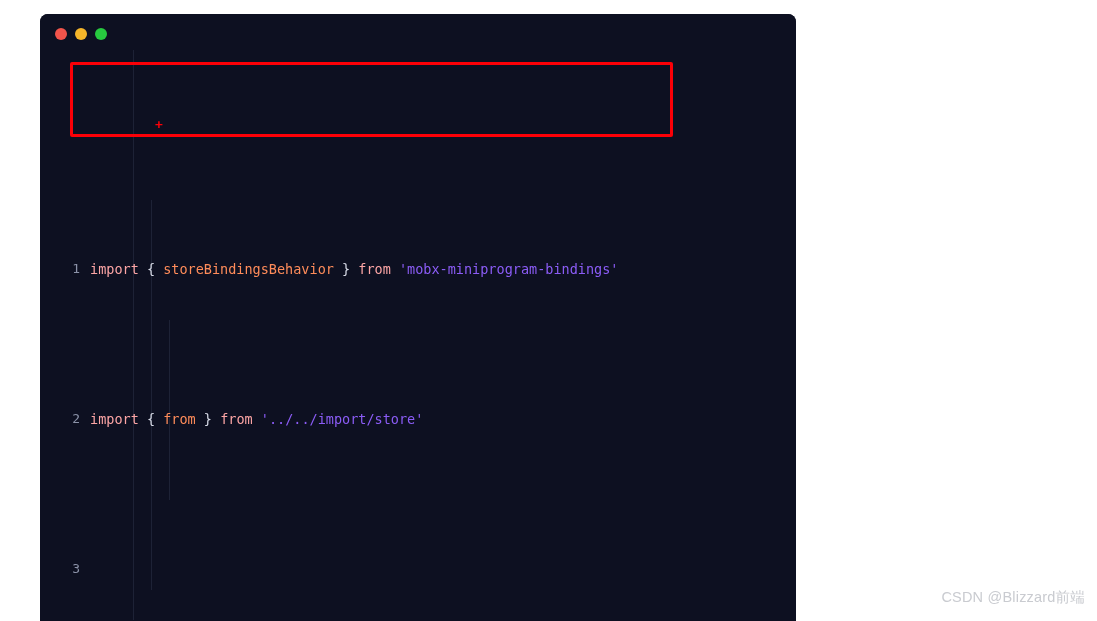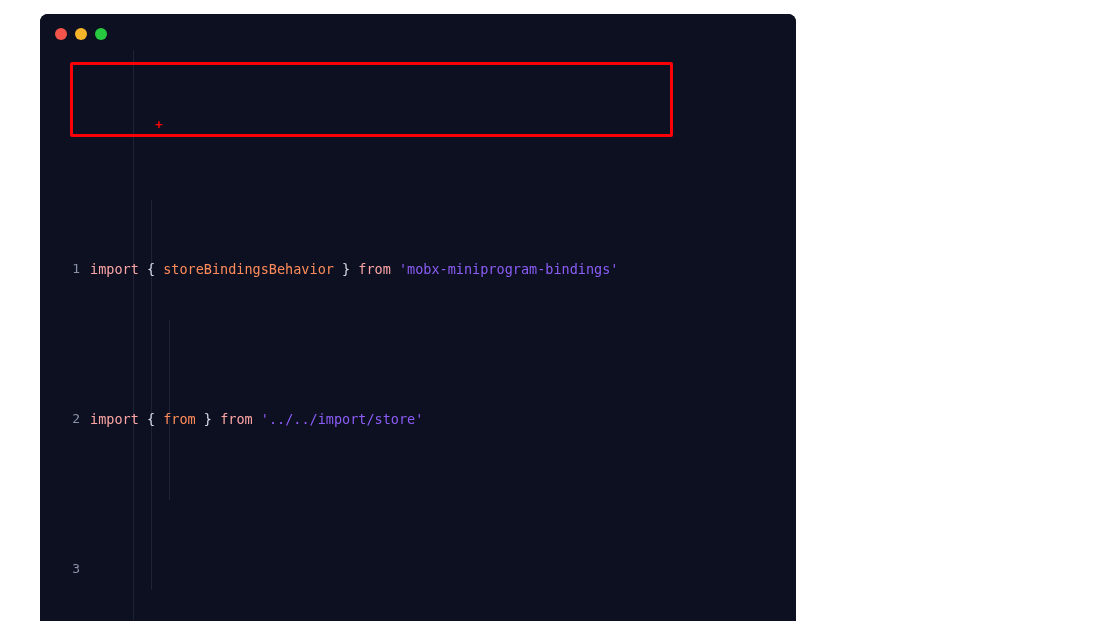--- a/index.html
+++ b/index.html
@@ -203,14 +203,15 @@
 
       
       
 
     </div>
   </div>
 
   <div class="annot-box"></div>
   <div class="plus-mark">+</div>
 
+  <div class="watermark">CSDN @Blizzard前端</div>
 
 </div>
 
 </body></html>

